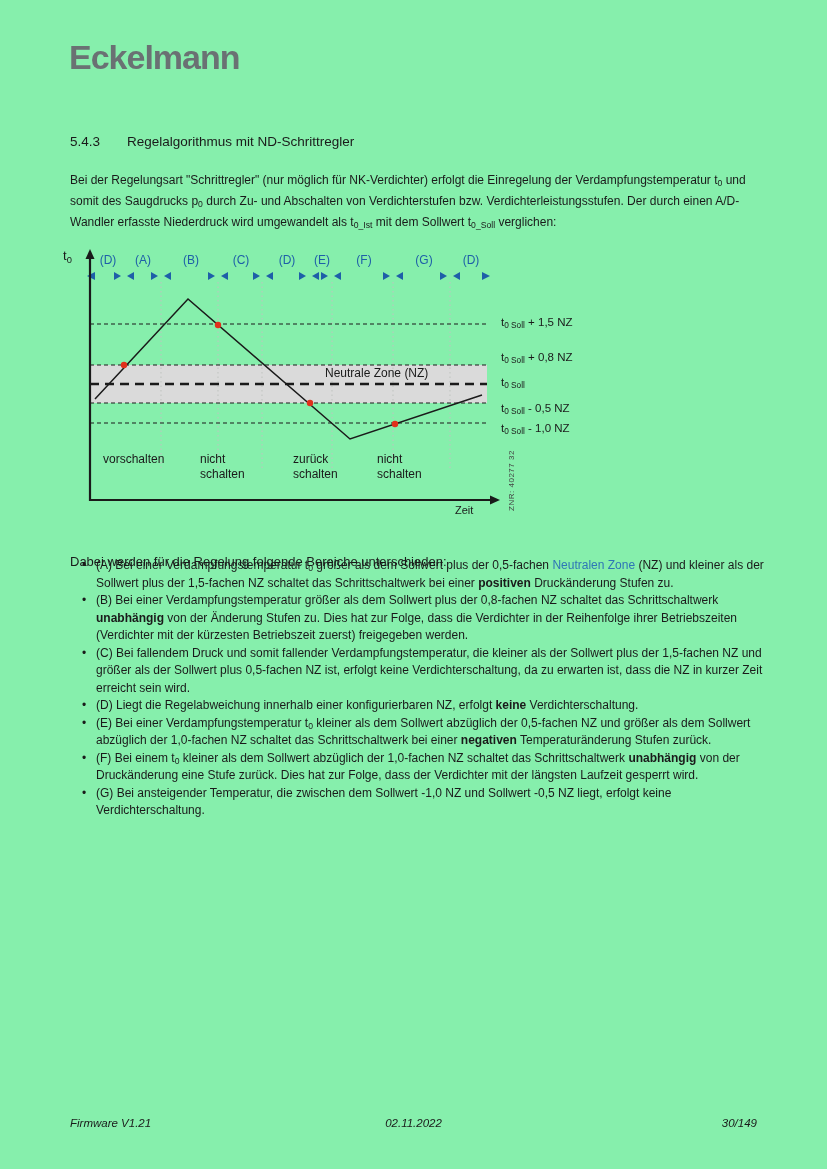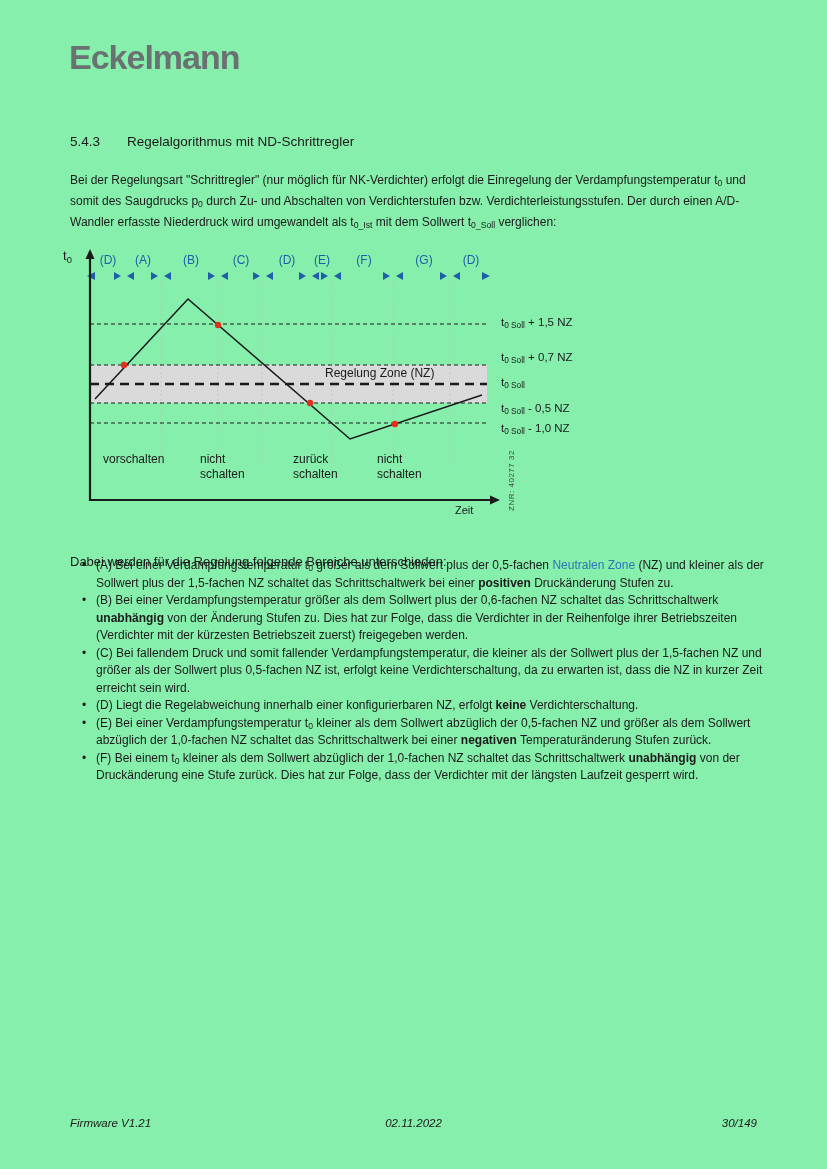--- a/index.html
+++ b/index.html
@@ -114,48 +114,49 @@
     <span class="dlabel zl" style="left:126px">(A)</span>
     <span class="dlabel zl" style="left:174px">(B)</span>
     <span class="dlabel zl" style="left:224px">(C)</span>
     <span class="dlabel zl" style="left:270px">(D)</span>
     <span class="dlabel zl" style="left:305px">(E)</span>
     <span class="dlabel zl" style="left:347px">(F)</span>
     <span class="dlabel zl" style="left:407px">(G)</span>
     <span class="dlabel zl" style="left:454px">(D)</span>
 
     <span class="dlabel lvl" style="top:67px"><span>t</span><sub>0 Soll</sub><span> + 1,5 NZ</span></span>
-    <span class="dlabel lvl" style="top:102px"><span>t</span><sub>0 Soll</sub><span> + 0,7 NZ</span></span>
+    <span class="dlabel lvl" style="top:102px"><span>t</span><sub>0 Soll</sub><span> + 0,8 NZ</span></span>
     <span class="dlabel lvl" style="top:127px"><span>t</span><sub>0 Soll</sub></span>
     <span class="dlabel lvl" style="top:153px"><span>t</span><sub>0 Soll</sub><span> - 0,5 NZ</span></span>
     <span class="dlabel lvl" style="top:173px"><span>t</span><sub>0 Soll</sub><span> - 1,0 NZ</span></span>
 
-    <span class="dlabel nz">Regelung Zone (NZ)</span>
+    <span class="dlabel nz">Neutrale Zone (NZ)</span>
 
     <span class="dlabel ph" style="left:103px">vorschalten</span>
     <span class="dlabel ph" style="left:200px">nicht
 schalten</span>
     <span class="dlabel ph" style="left:293px">zurück
 schalten</span>
     <span class="dlabel ph" style="left:377px">nicht
 schalten</span>
 
     <span class="dlabel zeit">Zeit</span>
     <span class="dlabel znr">ZNR: 40277 32</span>
   </div>
 
   <p class="dabei">Dabei werden für die Regelung folgende Bereiche unterschieden:</p>
 
   <ul class="blist">
       <li><span>(A) Bei einer Verdampfungstemperatur </span><span>t</span><sub>0</sub><span> größer als dem Sollwert plus der 0,5-fachen </span><span class="lnk">Neutralen Zone</span><span> (NZ) und kleiner als der Sollwert plus der 1,5-fachen NZ schaltet das Schrittschaltwerk bei einer </span><span class="b">positiven</span><span> Druckänderung Stufen zu.</span></li>
-      <li><span>(B) Bei einer Verdampfungstemperatur größer als dem Sollwert plus der 0,6-fachen NZ schaltet das Schrittschaltwerk </span><span class="b">unabhängig</span><span> von der Änderung Stufen zu. Dies hat zur Folge, dass die Verdichter in der Reihenfolge ihrer Betriebszeiten (Verdichter mit der kürzesten Betriebszeit zuerst) freigegeben werden.</span></li>
+      <li><span>(B) Bei einer Verdampfungstemperatur größer als dem Sollwert plus der 0,8-fachen NZ schaltet das Schrittschaltwerk </span><span class="b">unabhängig</span><span> von der Änderung Stufen zu. Dies hat zur Folge, dass die Verdichter in der Reihenfolge ihrer Betriebszeiten (Verdichter mit der kürzesten Betriebszeit zuerst) freigegeben werden.</span></li>
       <li><span>(C) Bei fallendem Druck und somit fallender Verdampfungstemperatur, die kleiner als der Sollwert plus der 1,5-fachen NZ und größer als der Sollwert plus 0,5-fachen NZ ist, erfolgt keine Verdichterschaltung, da zu erwarten ist, dass die NZ in kurzer Zeit erreicht sein wird.</span></li>
       <li><span>(D) Liegt die Regelabweichung innerhalb einer konfigurierbaren NZ, erfolgt </span><span class="b">keine</span><span> Verdichterschaltung.</span></li>
       <li><span>(E) Bei einer Verdampfungstemperatur </span><span>t</span><sub>0</sub><span> kleiner als dem Sollwert abzüglich der 0,5-fachen NZ und größer als dem Sollwert abzüglich der 1,0-fachen NZ schaltet das Schrittschaltwerk bei einer </span><span class="b">negativen</span><span> Temperaturänderung Stufen zurück.</span></li>
       <li><span>(F) Bei einem </span><span>t</span><sub>0</sub><span> kleiner als dem Sollwert abzüglich der 1,0-fachen NZ schaltet das Schrittschaltwerk </span><span class="b">unabhängig</span><span> von der Druckänderung eine Stufe zurück. Dies hat zur Folge, dass der Verdichter mit der längsten Laufzeit gesperrt wird.</span></li>
+      <li><span>(G) Bei ansteigender Temperatur, die zwischen dem Sollwert -1,0 NZ und Sollwert -0,5 NZ liegt, erfolgt keine Verdichterschaltung.</span></li>
     </ul>
 
   <div class="footer">
     <span>Firmware V1.21</span>
     <span class="fc">02.11.2022</span>
     <span class="fr">30/149</span>
   </div>
 
 </div>
 

